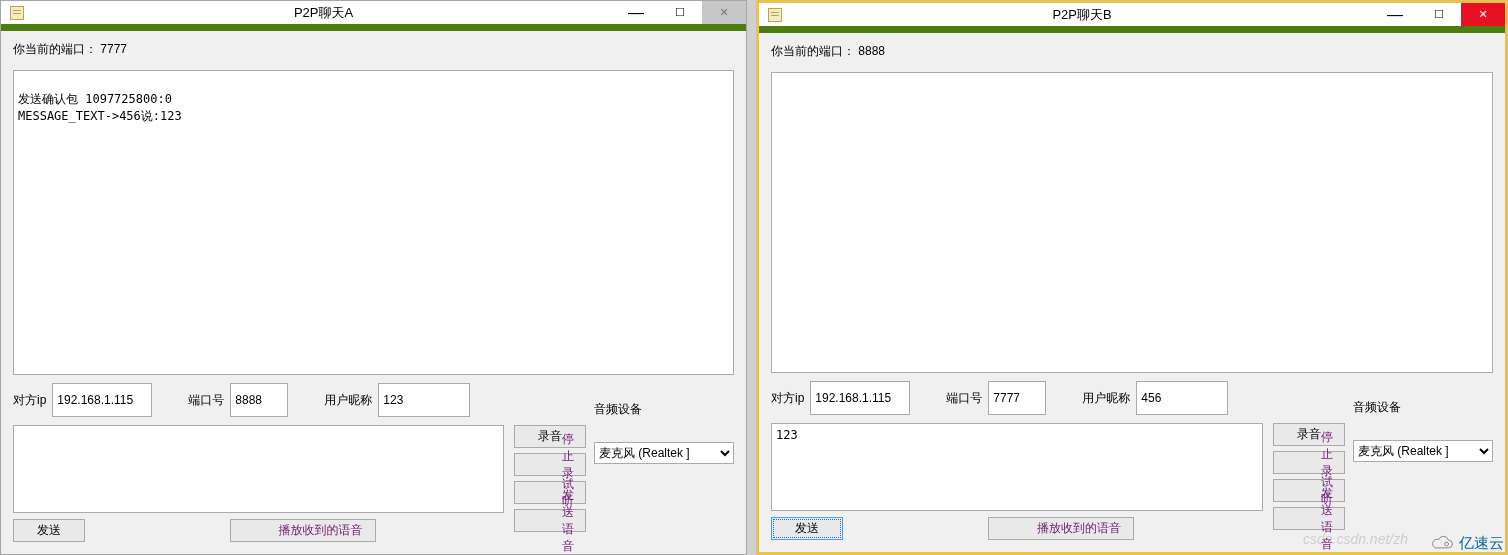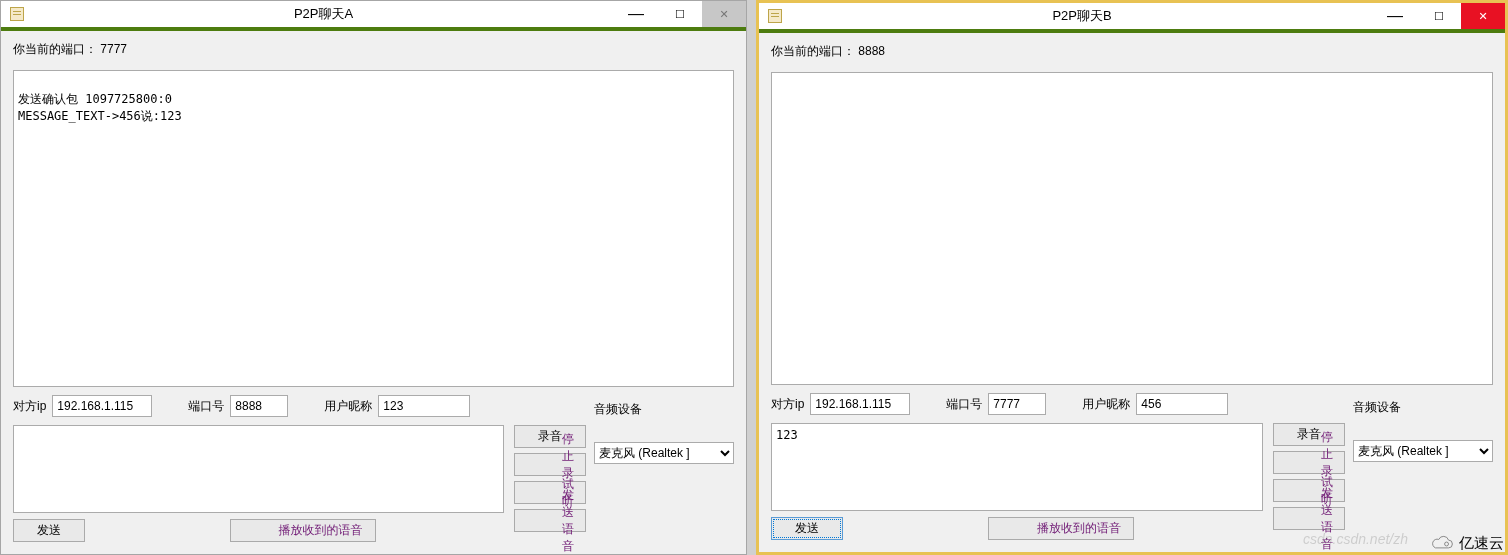--- a/index.html
+++ b/index.html
@@ -13,21 +13,21 @@
     position: relative;
   }
   .win {
     display: flex; flex-direction: column;
     background: #f0f0f0;
   }
   .win.a { width: 750px; border: 1px solid #a6a6a6; }
   .win.b { width: 755px; margin-left: 9px; border: 3px solid #e8c253; }
   .titlebar {
     height: 30px; display: flex; align-items: center;
-    background: #fff; border-bottom: 4px solid #4d7c0f;
+    background: #fff; border-bottom: 7px solid #4d7c0f;
   }
   .titlebar .icon {
     width: 20px; height: 20px; margin: 0 6px;
     display: flex; align-items: center; justify-content: center;
   }
   .ico-box {
     width: 14px; height: 14px; background: #f5e9c8; border: 1px solid #bda54a;
     position: relative;
   }
   .ico-box::before, .ico-box::after {
@@ -51,21 +51,21 @@
   .portline { font-size: 12px; padding: 2px 0 4px 0; }
   .log {
     flex: 1; background: #fff; border: 1px solid #ababab;
     padding: 20px 4px; font-family: SimSun, monospace; font-size: 12px;
     white-space: pre; overflow: hidden;
   }
   .row1 { display: flex; align-items: center; gap: 6px; }
   .lbl { font-size: 12px; }
   .fld {
     background: #fff; border: 1px solid #ababab;
-    height: 22px; padding: 10px 4px; font-size: 12px;
+    height: 22px; padding: 16px 4px; font-size: 12px;
     font-family: inherit;
   }
   .fld.ip { width: 100px; }
   .fld.port { width: 58px; }
   .fld.nick { width: 92px; }
   .gap { width: 24px; }
   .spacer { flex: 1; }
   .lower { display: flex; gap: 10px; align-items: flex-start; }
   .leftcol { display: flex; flex-direction: column; gap: 6px; flex: 1; }
   .msgbox {
@@ -85,21 +85,21 @@
   .btn.wide { min-width: 110px; }
   .btn.disabled { color: #701a75; padding-left: 48px; }
   .midcol { display: flex; flex-direction: column; gap: 5px; width: 70px; align-items: stretch; }
   .rightcol { display: flex; flex-direction: column; gap: 24px; width: 140px; margin-top: -24px; }
   .sel {
     height: 22px; background: #fff; border: 1px solid #ababab;
     font-size: 12px; font-family: inherit; padding: 0 0;
   }
   .watermark {
     position: absolute; right: 4px; bottom: 2px;
-    color: #000000; font-size: 15px; display: flex; align-items: center; gap: 4px;
+    color: #0369a1; font-size: 15px; display: flex; align-items: center; gap: 4px;
     pointer-events: none;
   }
   .watermark svg { width: 26px; height: 18px; }
   .url-wm { position: absolute; right: 100px; bottom: 8px; color: rgba(0,0,0,0.15); font-size: 14px; font-style: italic; pointer-events:none;}
 </style>
 </head>
 <body>
 
 <div class="win a">
   <div class="titlebar">

